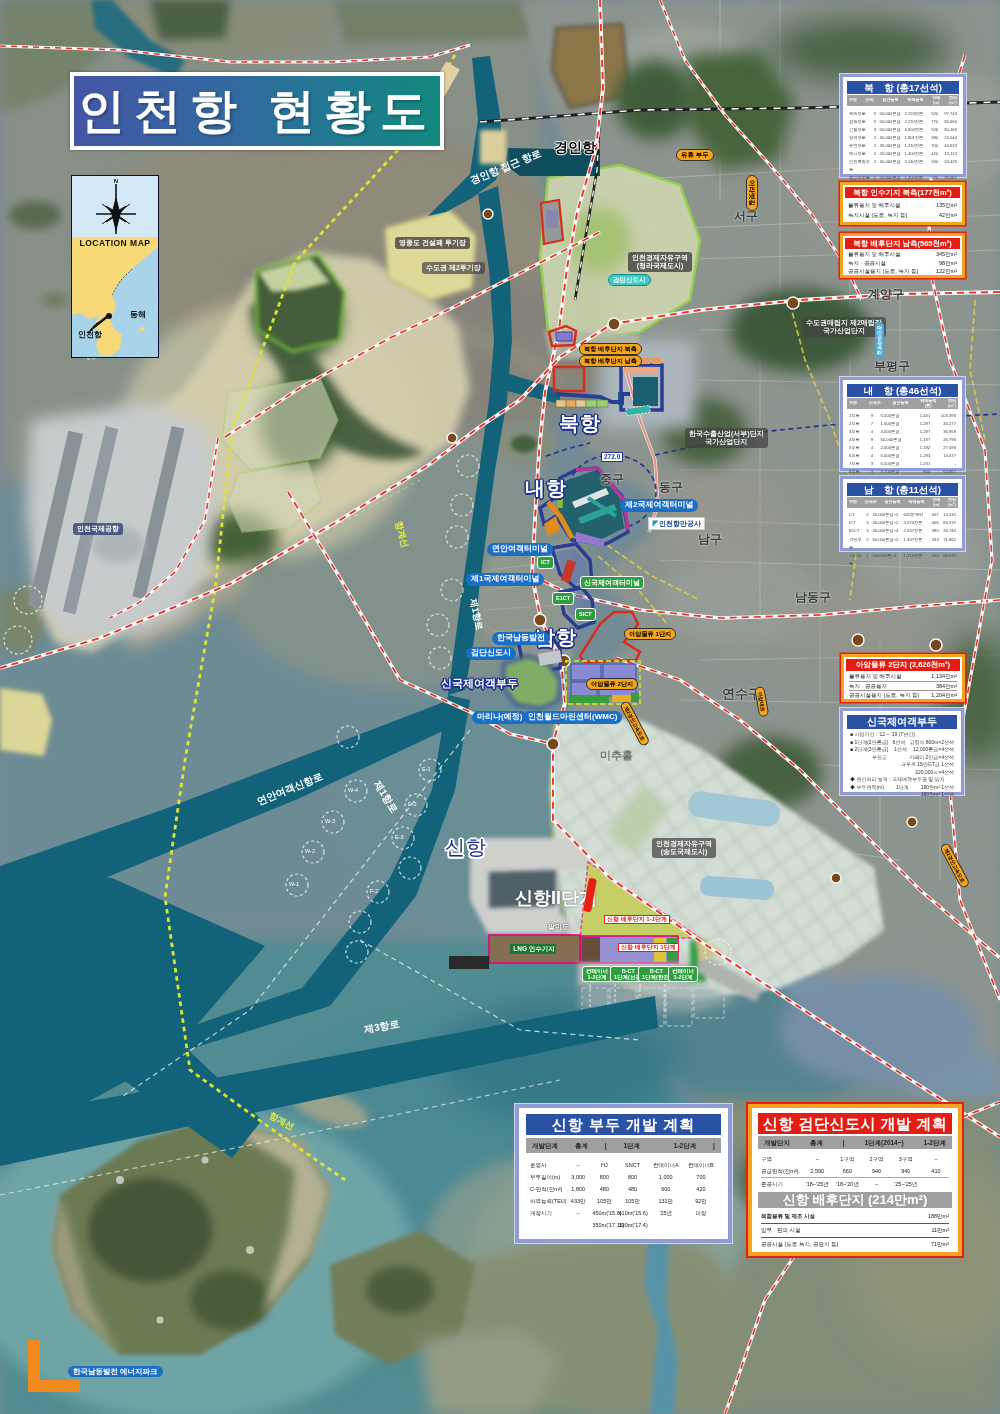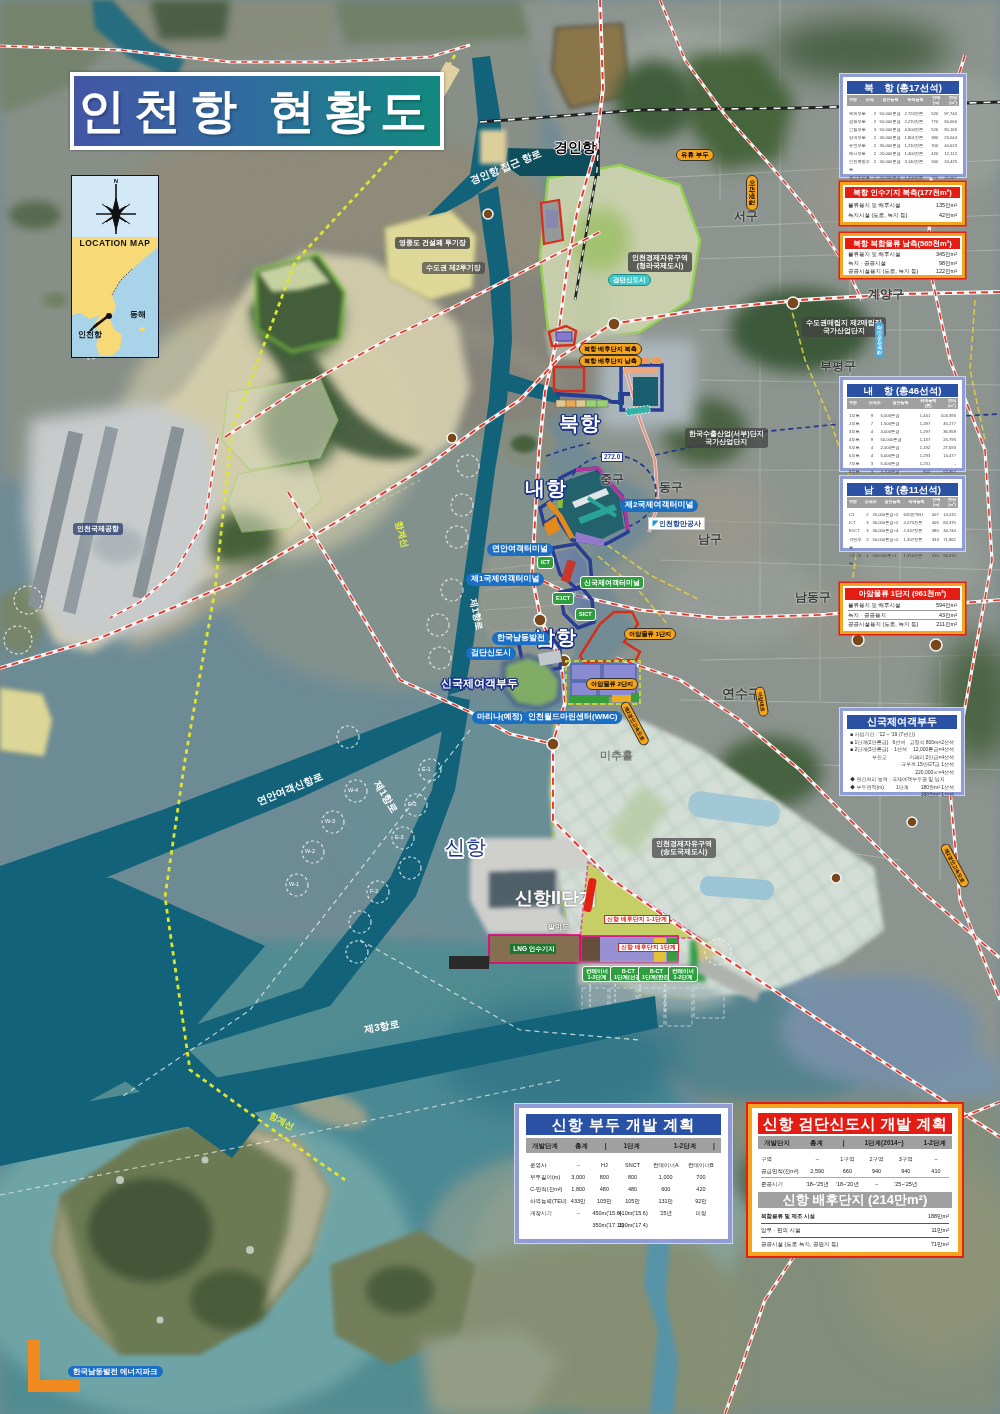--- a/index.html
+++ b/index.html
@@ -589,21 +589,21 @@
 <div class="abs whl" style="left:441px;top:676px;font-size:11px">신국제여객부두</div>
 
 <div class="abs" style="left:554px;top:139px;font-size:14px;font-weight:bold;color:#000;text-shadow:-1px 0 0 #fff,1px 0 0 #fff,0 -1px 0 #fff,0 1px 0 #fff">경인항</div>
 
 <div class="abs" style="left:468px;top:160px;font-size:10px;font-weight:bold;color:#fff;transform:rotate(-22deg)">경인항 접근 항로</div>
 
 <div class="region" style="left:734px;top:208px">서구</div>
 
 <div class="region" style="left:868px;top:286px">계양구</div>
 
-<div class="region" style="left:820px;top:358px">부평구</div>
+<div class="region" style="left:874px;top:358px">부평구</div>
 
 <div class="region" style="left:600px;top:471px;font-size:12px">중구</div>
 
 <div class="region" style="left:659px;top:479px;font-size:12px">동구</div>
 
 <div class="region" style="left:698px;top:531px;font-size:12px">남구</div>
 
 <div class="region" style="left:795px;top:589px;font-size:12px">남동구</div>
 
 <div class="region" style="left:722px;top:685px;font-size:13px">연수구</div>
@@ -813,21 +813,21 @@
           <span>135천m²</span>
         </div>
 <div class="trow tt" style="line-height:10px">
           <span>녹지시설 (도로, 녹지 등)</span>
           <span>42천m²</span>
         </div>
 </div>
     </div>
 
 <div class="tbl tblO" style="left:840px;top:233px;width:125px;height:45px;box-sizing:border-box">
-<div class="thR" style="font-size:7.5px;line-height:11px">북항 복합물류 남측(565천m²)</div>
+<div class="thR" style="font-size:7.5px;line-height:11px">북항 배후단지 남측(565천m²)</div>
 <div style="padding:1px 3px 0">
 <div class="trow tt" style="line-height:8.6px">
           <span>물류용지 및 배후시설</span>
           <span>345천m²</span>
         </div>
 <div class="trow tt" style="line-height:8.6px">
           <span>녹지 · 공공시설</span>
           <span>98천m²</span>
         </div>
 <div class="trow tt" style="line-height:8.6px">
@@ -953,38 +953,38 @@
           <span style="width:16px">기타부두</span>
           <span style="width:5px">1</span>
           <span style="width:30px">100,000톤×1</span>
           <span style="width:24px">1,310천톤</span>
           <span style="width:10px;text-align:right">310</span>
           <span style="width:16px;text-align:right">94,070</span>
         </div>
 </div>
     </div>
 
-<div class="tbl tblO" style="left:840px;top:583px;width:125px;height:51px;box-sizing:border-box">
-<div class="thR" style="font-size:7.5px;line-height:12px">아암물류 1단지 (961천m²)</div>
+
+<div class="tbl tblO" style="left:841px;top:654px;width:124px;height:48px;box-sizing:border-box">
+<div class="thR" style="font-size:7.5px;line-height:12px">아암물류 2단지 (2,626천m²)</div>
 <div style="padding:1px 3px 0">
 <div class="trow tt" style="line-height:8.6px;border-bottom:.5px solid #999">
           <span>물류용지 및 배후시설</span>
-          <span>594천m²</span>
+          <span>1,134천m²</span>
         </div>
 <div class="trow tt" style="line-height:8.6px;border-bottom:.5px solid #999">
           <span>녹지 · 공공용지</span>
-          <span>43천m²</span>
+          <span>384천m²</span>
         </div>
 <div class="trow tt" style="line-height:8.6px">
           <span>공공시설용지 (도로, 녹지 등)</span>
-          <span>211천m²</span>
+          <span>1,204천m²</span>
         </div>
 </div>
     </div>
-
 
 <div class="tbl tblB" style="left:840px;top:708px;width:124px;height:87px;box-sizing:border-box">
 <div class="thB" style="font-size:10px;line-height:14px">신국제여객부두</div>
 <div style="padding:2px 3px 0;font-size:5px;color:#333">
 <div style="line-height:7.5px">■ 사업기간 : '12 ~ '19 (7년간)</div>
 <div class="tt" style="line-height:7.5px">
           <span>■ 1단계(2만톤급)</span>
           <span>6선석</span>
           <span>고정식 800m×2선석</span>
         </div>

